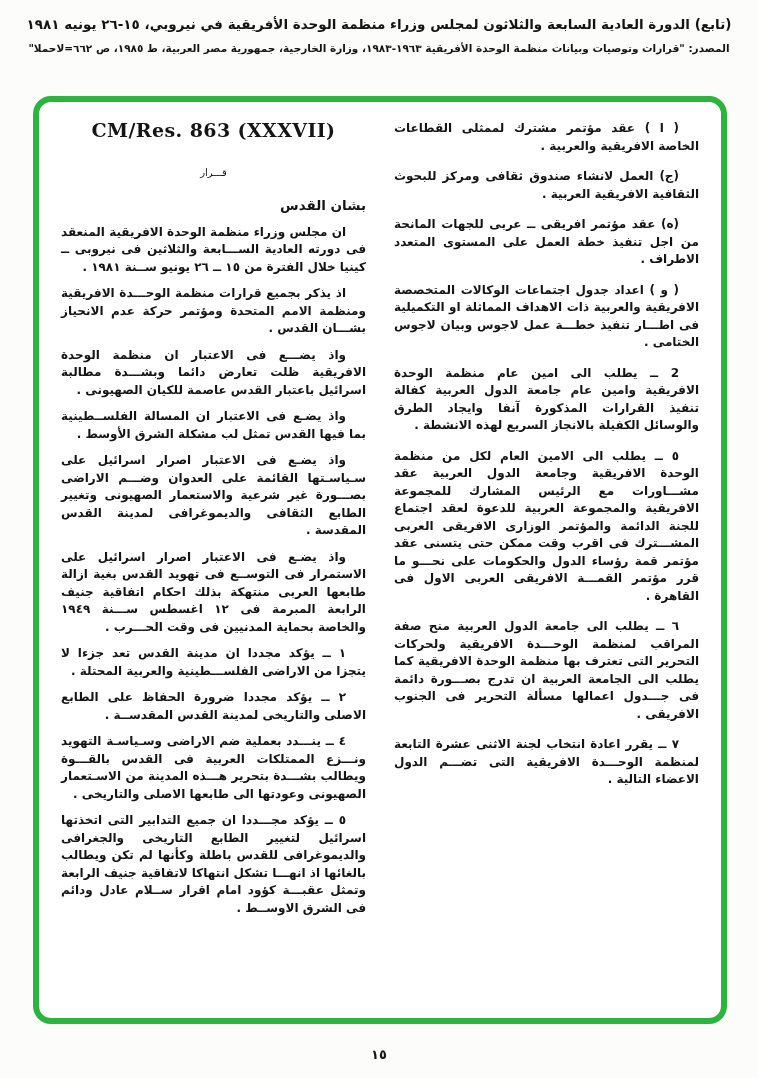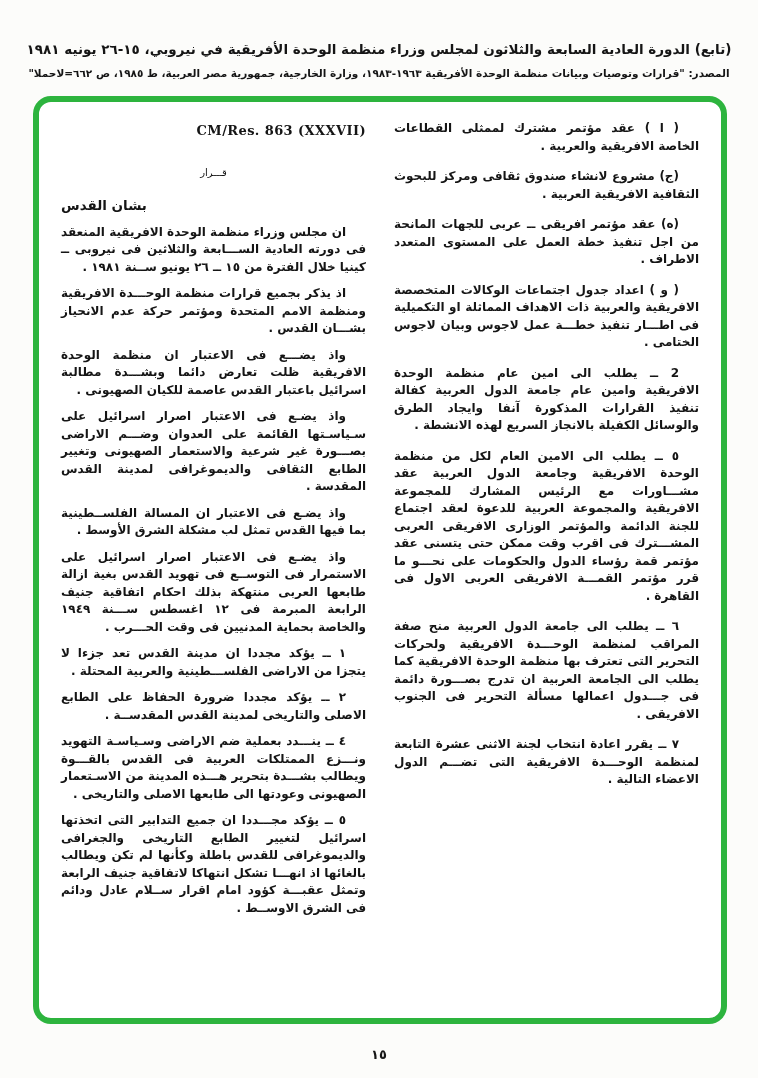--- a/index.html
+++ b/index.html
@@ -3,21 +3,21 @@
 <meta charset="utf-8">
 <style>
   html,body{margin:0;padding:0;}
   body{
     width:758px;height:1078px;position:relative;
     background:#fcfcfa;color:#151515;
     font-family:"DejaVu Sans",sans-serif;
     overflow:hidden;
   }
   .header{
-    position:absolute;top:41px;left:20px;right:20px;
+    position:absolute;top:16px;left:20px;right:20px;
     text-align:center;direction:rtl;
   }
   .header-line1{
     font-size:13.5px;font-weight:bold;letter-spacing:0;
     white-space:nowrap;
   }
   .header-line2{
     font-size:10.5px;font-weight:bold;margin-top:10px;
     white-space:nowrap;
   }
@@ -34,32 +34,32 @@
   }
   .col{
     flex:1;min-width:0;direction:rtl;text-align:justify;
     font-size:12px;font-weight:bold;line-height:17.5px;
   }
   .para{
     margin:0 0 13px 0;text-indent:20px;
   }
   .col-left .para{margin-bottom:9px;}
   .res-id{
-    direction:ltr;text-align:right;text-indent:0;
+    direction:ltr;text-align:center;text-indent:0;
     font-family:"DejaVu Serif",serif;
-    font-size:13px;font-weight:bold;letter-spacing:0.4px;
+    font-size:19px;font-weight:bold;letter-spacing:0.4px;
     margin:2px 0 0 0;
   }
   .res-title{
     text-align:center;text-indent:0;
     font-size:10px;font-weight:normal;
     margin:24px 0 0 0;
   }
   .res-subtitle{
-    text-align:left;text-indent:0;
+    text-align:right;text-indent:0;
     font-size:13.5px;font-weight:bold;
     margin:16px 0 18px 0;
   }
   .countries{
     margin-top:16px;
   }
   .page-number{
     position:absolute;bottom:16px;left:0;right:0;
     text-align:center;font-size:13px;font-weight:bold;
     direction:rtl;
@@ -71,38 +71,38 @@
 <div class="header">
   <div class="header-line1">(تابع) الدورة العادية السابعة والثلاثون لمجلس وزراء منظمة الوحدة الأفريقية في نيروبي، ١٥-٢٦ يونيه ١٩٨١</div>
   <div class="header-line2">المصدر: "قرارات وتوصيات وبيانات منظمة الوحدة الأفريقية ١٩٦٣-١٩٨٣، وزارة الخارجية، جمهورية مصر العربية، ط ١٩٨٥، ص ٦٦٢=لاحملا"</div>
 </div>
 
 <div class="green-box">
   <div class="columns">
 
     <div class="col col-right">
       <p class="para">( ا ) عقد مؤتمر مشترك لممثلى القطاعات الخاصة الافريقية والعربية .</p>
-      <p class="para">(ج) مشروع لانشاء صندوق ثقافى ومركز للبحوث الثقافية الافريقية العربية .</p>
+      <p class="para">(ج) العمل لانشاء صندوق ثقافى ومركز للبحوث الثقافية الافريقية العربية .</p>
       <p class="para">(ه) عقد مؤتمر افريقى ــ عربى للجهات المانحة من اجل تنفيذ خطة العمل على المستوى المتعدد الاطراف .</p>
       <p class="para">( و ) اعداد جدول اجتماعات الوكالات المتخصصة الافريقية والعربية ذات الاهداف المماثلة او التكميلية فى اطـــار تنفيذ خطـــة عمل لاجوس وبيان لاجوس الختامى .</p>
       <p class="para">2 ــ يطلب الى امين عام منظمة الوحدة الافريقية وامين عام جامعة الدول العربية كفالة تنفيذ القرارات المذكورة آنفا وايجاد الطرق والوسائل الكفيلة بالانجاز السريع لهذه الانشطة .</p>
       <p class="para">٥ ــ يطلب الى الامين العام لكل من منظمة الوحدة الافريقية وجامعة الدول العربية عقد مشـــاورات مع الرئيس المشارك للمجموعة الافريقية والمجموعة العربية للدعوة لعقد اجتماع للجنة الدائمة والمؤتمر الوزارى الافريقى العربى المشـــترك فى اقرب وقت ممكن حتى يتسنى عقد مؤتمر قمة رؤساء الدول والحكومات على نحـــو ما قرر مؤتمر القمـــة الافريقى العربى الاول فى القاهرة .</p>
       <p class="para">٦ ــ يطلب الى جامعة الدول العربية منح صفة المراقب لمنظمة الوحـــدة الافريقية ولحركات التحرير التى تعترف بها منظمة الوحدة الافريقية كما يطلب الى الجامعة العربية ان تدرج بصـــورة دائمة فى جـــدول اعمالها مسألة التحرير فى الجنوب الافريقى .</p>
       <p class="para">٧ ــ يقرر اعادة انتخاب لجنة الاثنى عشرة التابعة لمنظمة الوحـــدة الافريقية التى تضـــم الدول الاعضاء التالية .</p>
     </div>
 
     <div class="col col-left">
       <p class="para res-id">CM/Res. 863 (XXXVII)</p>
       <p class="para res-title">قـــرار</p>
       <p class="para res-subtitle">بشان القدس</p>
       <p class="para">ان مجلس وزراء منظمة الوحدة الافريقية المنعقد فى دورته العادية الســـابعة والثلاثين فى نيروبى ــ كينيا خلال الفترة من ١٥ ــ ٢٦ يونيو ســنة ١٩٨١ .</p>
       <p class="para">اذ يذكر بجميع قرارات منظمة الوحـــدة الافريقية ومنظمة الامم المتحدة ومؤتمر حركة عدم الانحياز بشـــان القدس .</p>
       <p class="para">واذ يضـــع فى الاعتبار ان منظمة الوحدة الافريقية ظلت تعارض دائما وبشـــدة مطالبة اسرائيل باعتبار القدس عاصمة للكيان الصهيونى .</p>
+      <p class="para">واذ يضـع فى الاعتبار ان المسالة الفلســطينية بما فيها القدس تمثل لب مشكلة الشرق الأوسط .</p>
       <p class="para">واذ يضـع فى الاعتبار اصرار اسرائيل على سـياسـتها القائمة على العدوان وضـــم الاراضى بصـــورة غير شرعية والاستعمار الصهيونى وتغيير الطابع الثقافى والديموغرافى لمدينة القدس المقدسة .</p>
-      <p class="para">واذ يضـع فى الاعتبار ان المسالة الفلســطينية بما فيها القدس تمثل لب مشكلة الشرق الأوسط .</p>
       <p class="para">واذ يضـع فى الاعتبار اصرار اسرائيل على الاستمرار فى التوســع فى تهويد القدس بغية ازالة طابعها العربى منتهكة بذلك احكام اتفاقية جنيف الرابعة المبرمة فى ١٢ اغسطس ســـنة ١٩٤٩ والخاصة بحماية المدنيين فى وقت الحـــرب .</p>
       <p class="para">١ ــ يؤكد مجددا ان مدينة القدس تعد جزءا لا يتجزا من الاراضى الفلســـطينية والعربية المحتلة .</p>
       <p class="para">٢ ــ يؤكد مجددا ضرورة الحفاظ على الطابع الاصلى والتاريخى لمدينة القدس المقدســة .</p>
       <p class="para">٤ ــ ينـــدد بعملية ضم الاراضى وسـياسـة التهويد ونـــزع الممتلكات العربية فى القدس بالقـــوة ويطالب بشـــدة بتحرير هـــذه المدينة من الاسـتعمار الصهيونى وعودتها الى طابعها الاصلى والتاريخى .</p>
       <p class="para">٥ ــ يؤكد مجـــددا ان جميع التدابير التى اتخذتها اسرائيل لتغيير الطابع التاريخى والجغرافى والديموغرافى للقدس باطلة وكأنها لم تكن ويطالب بالغائها اذ انهـــا تشكل انتهاكا لاتفاقية جنيف الرابعة وتمثل عقبـــة كؤود امام اقرار ســلام عادل ودائم فى الشرق الاوســط .</p>
     </div>
 
   </div>
 </div>
 

